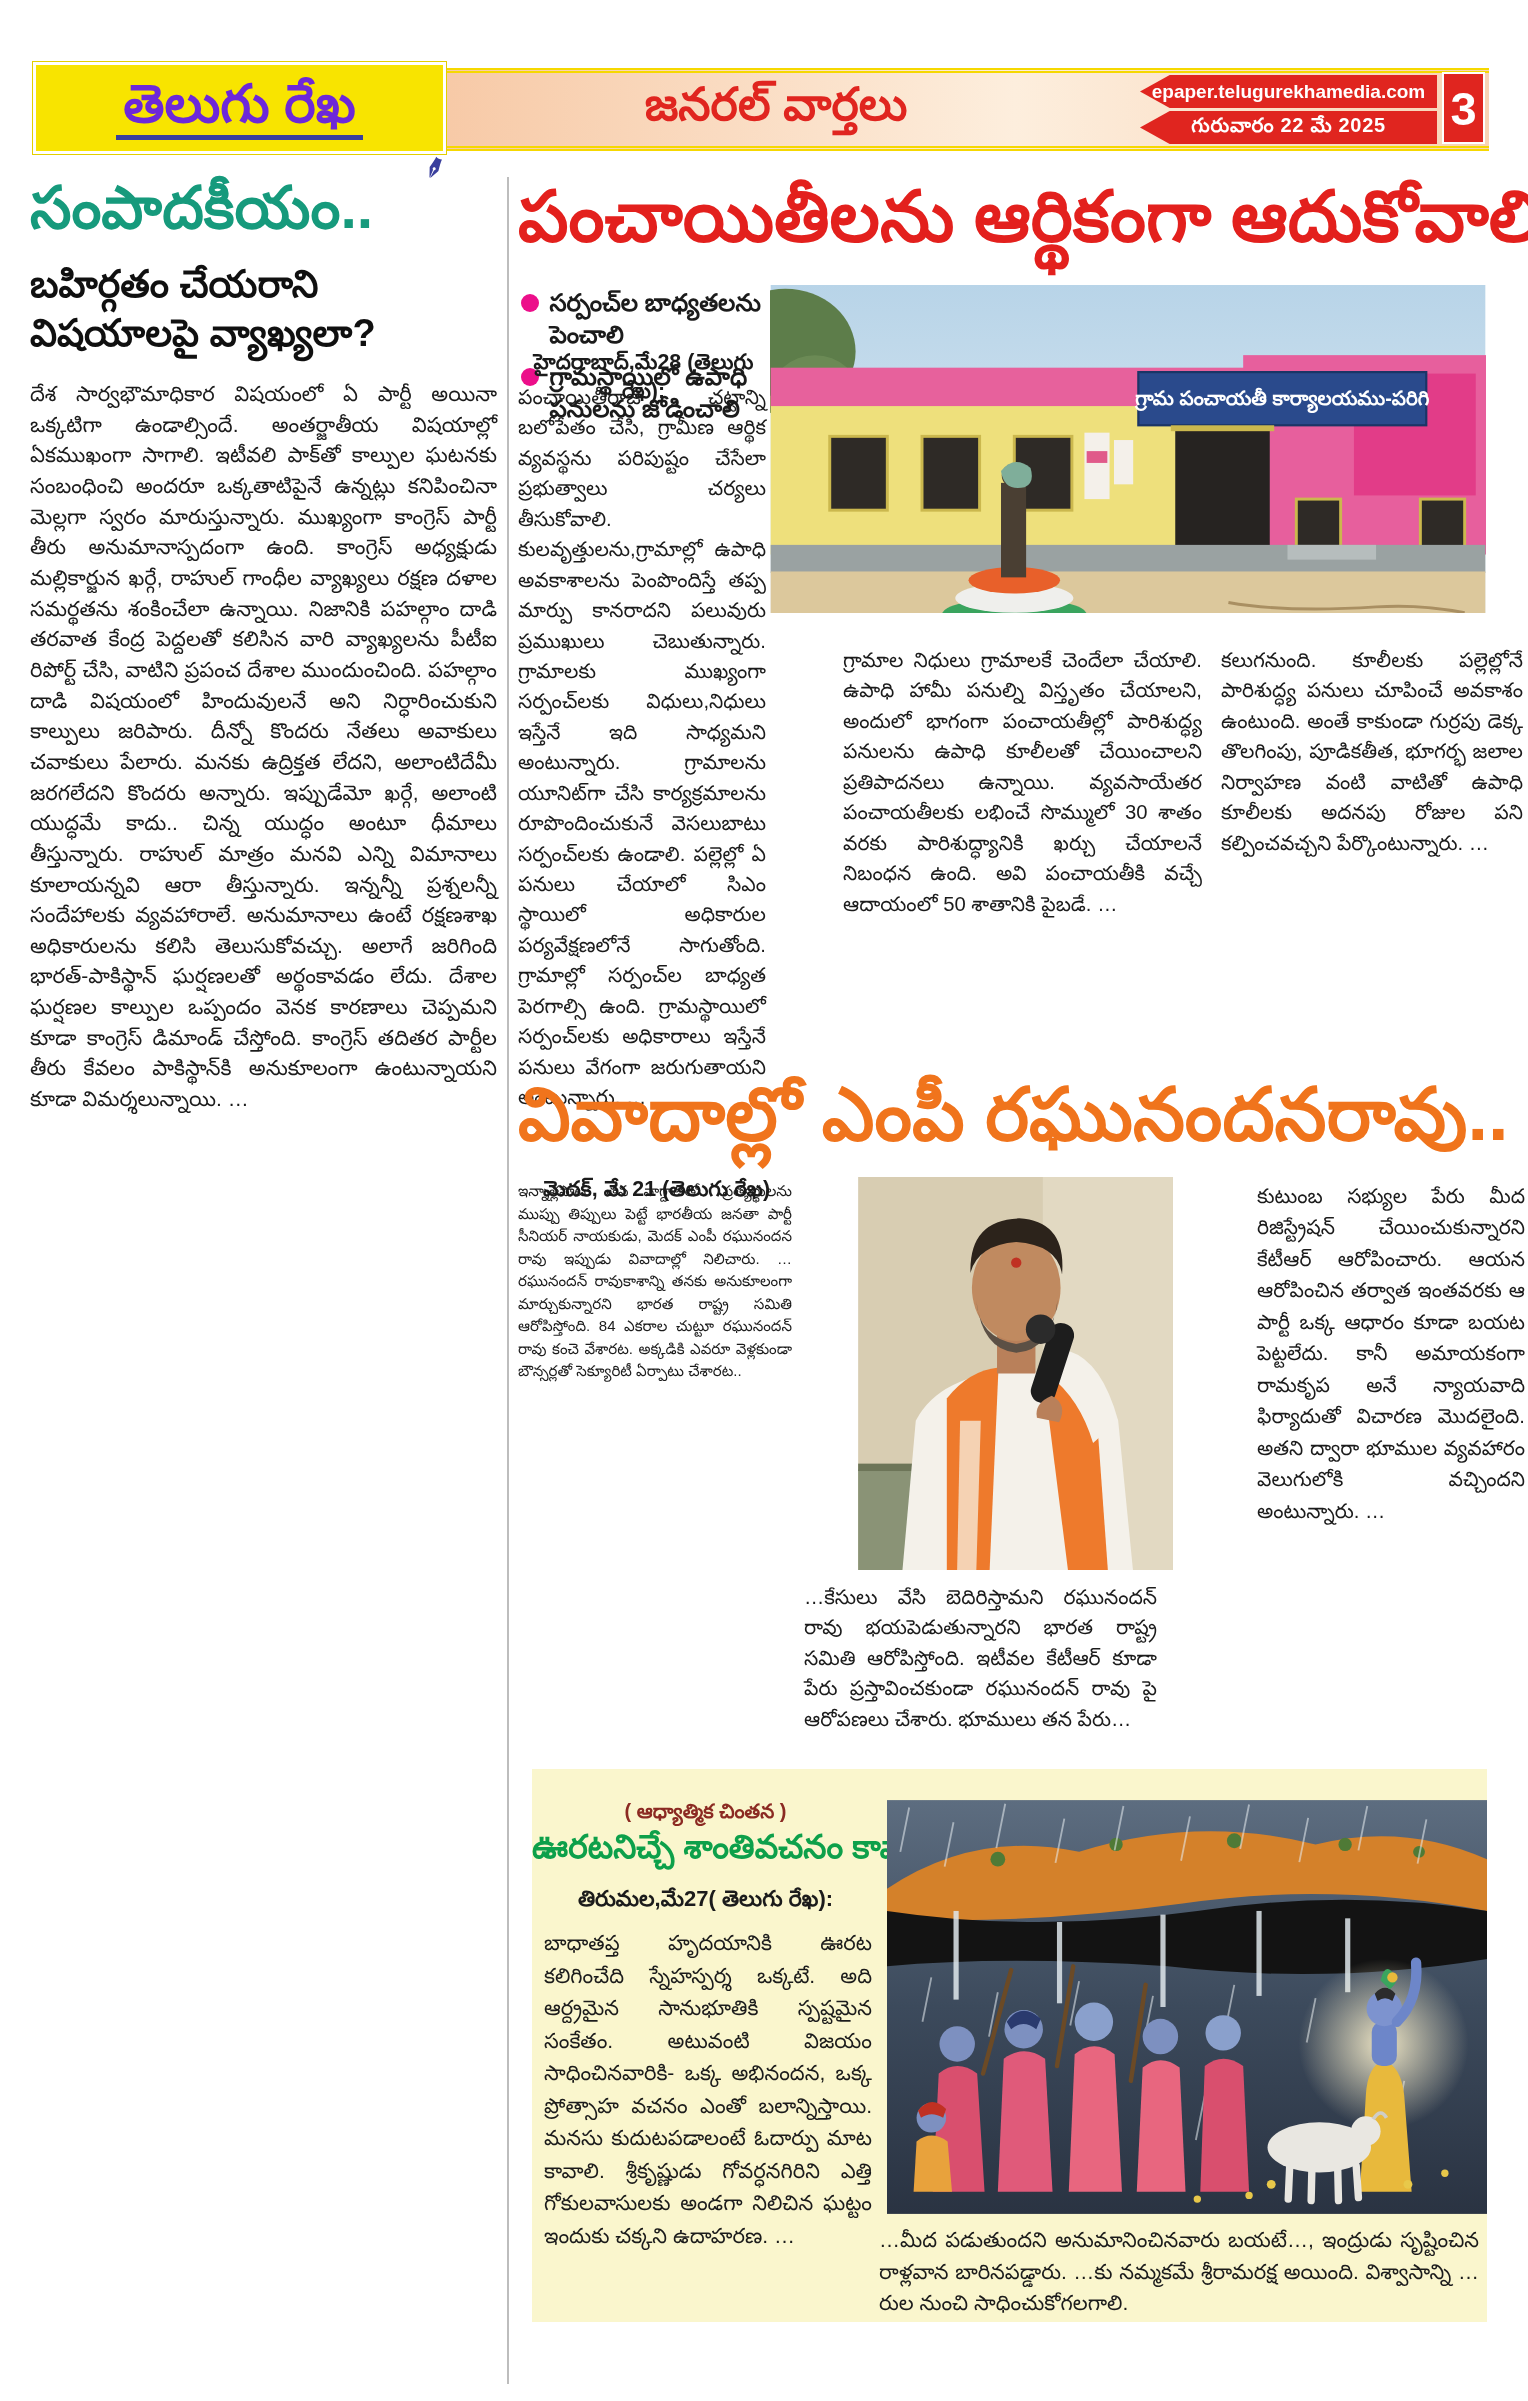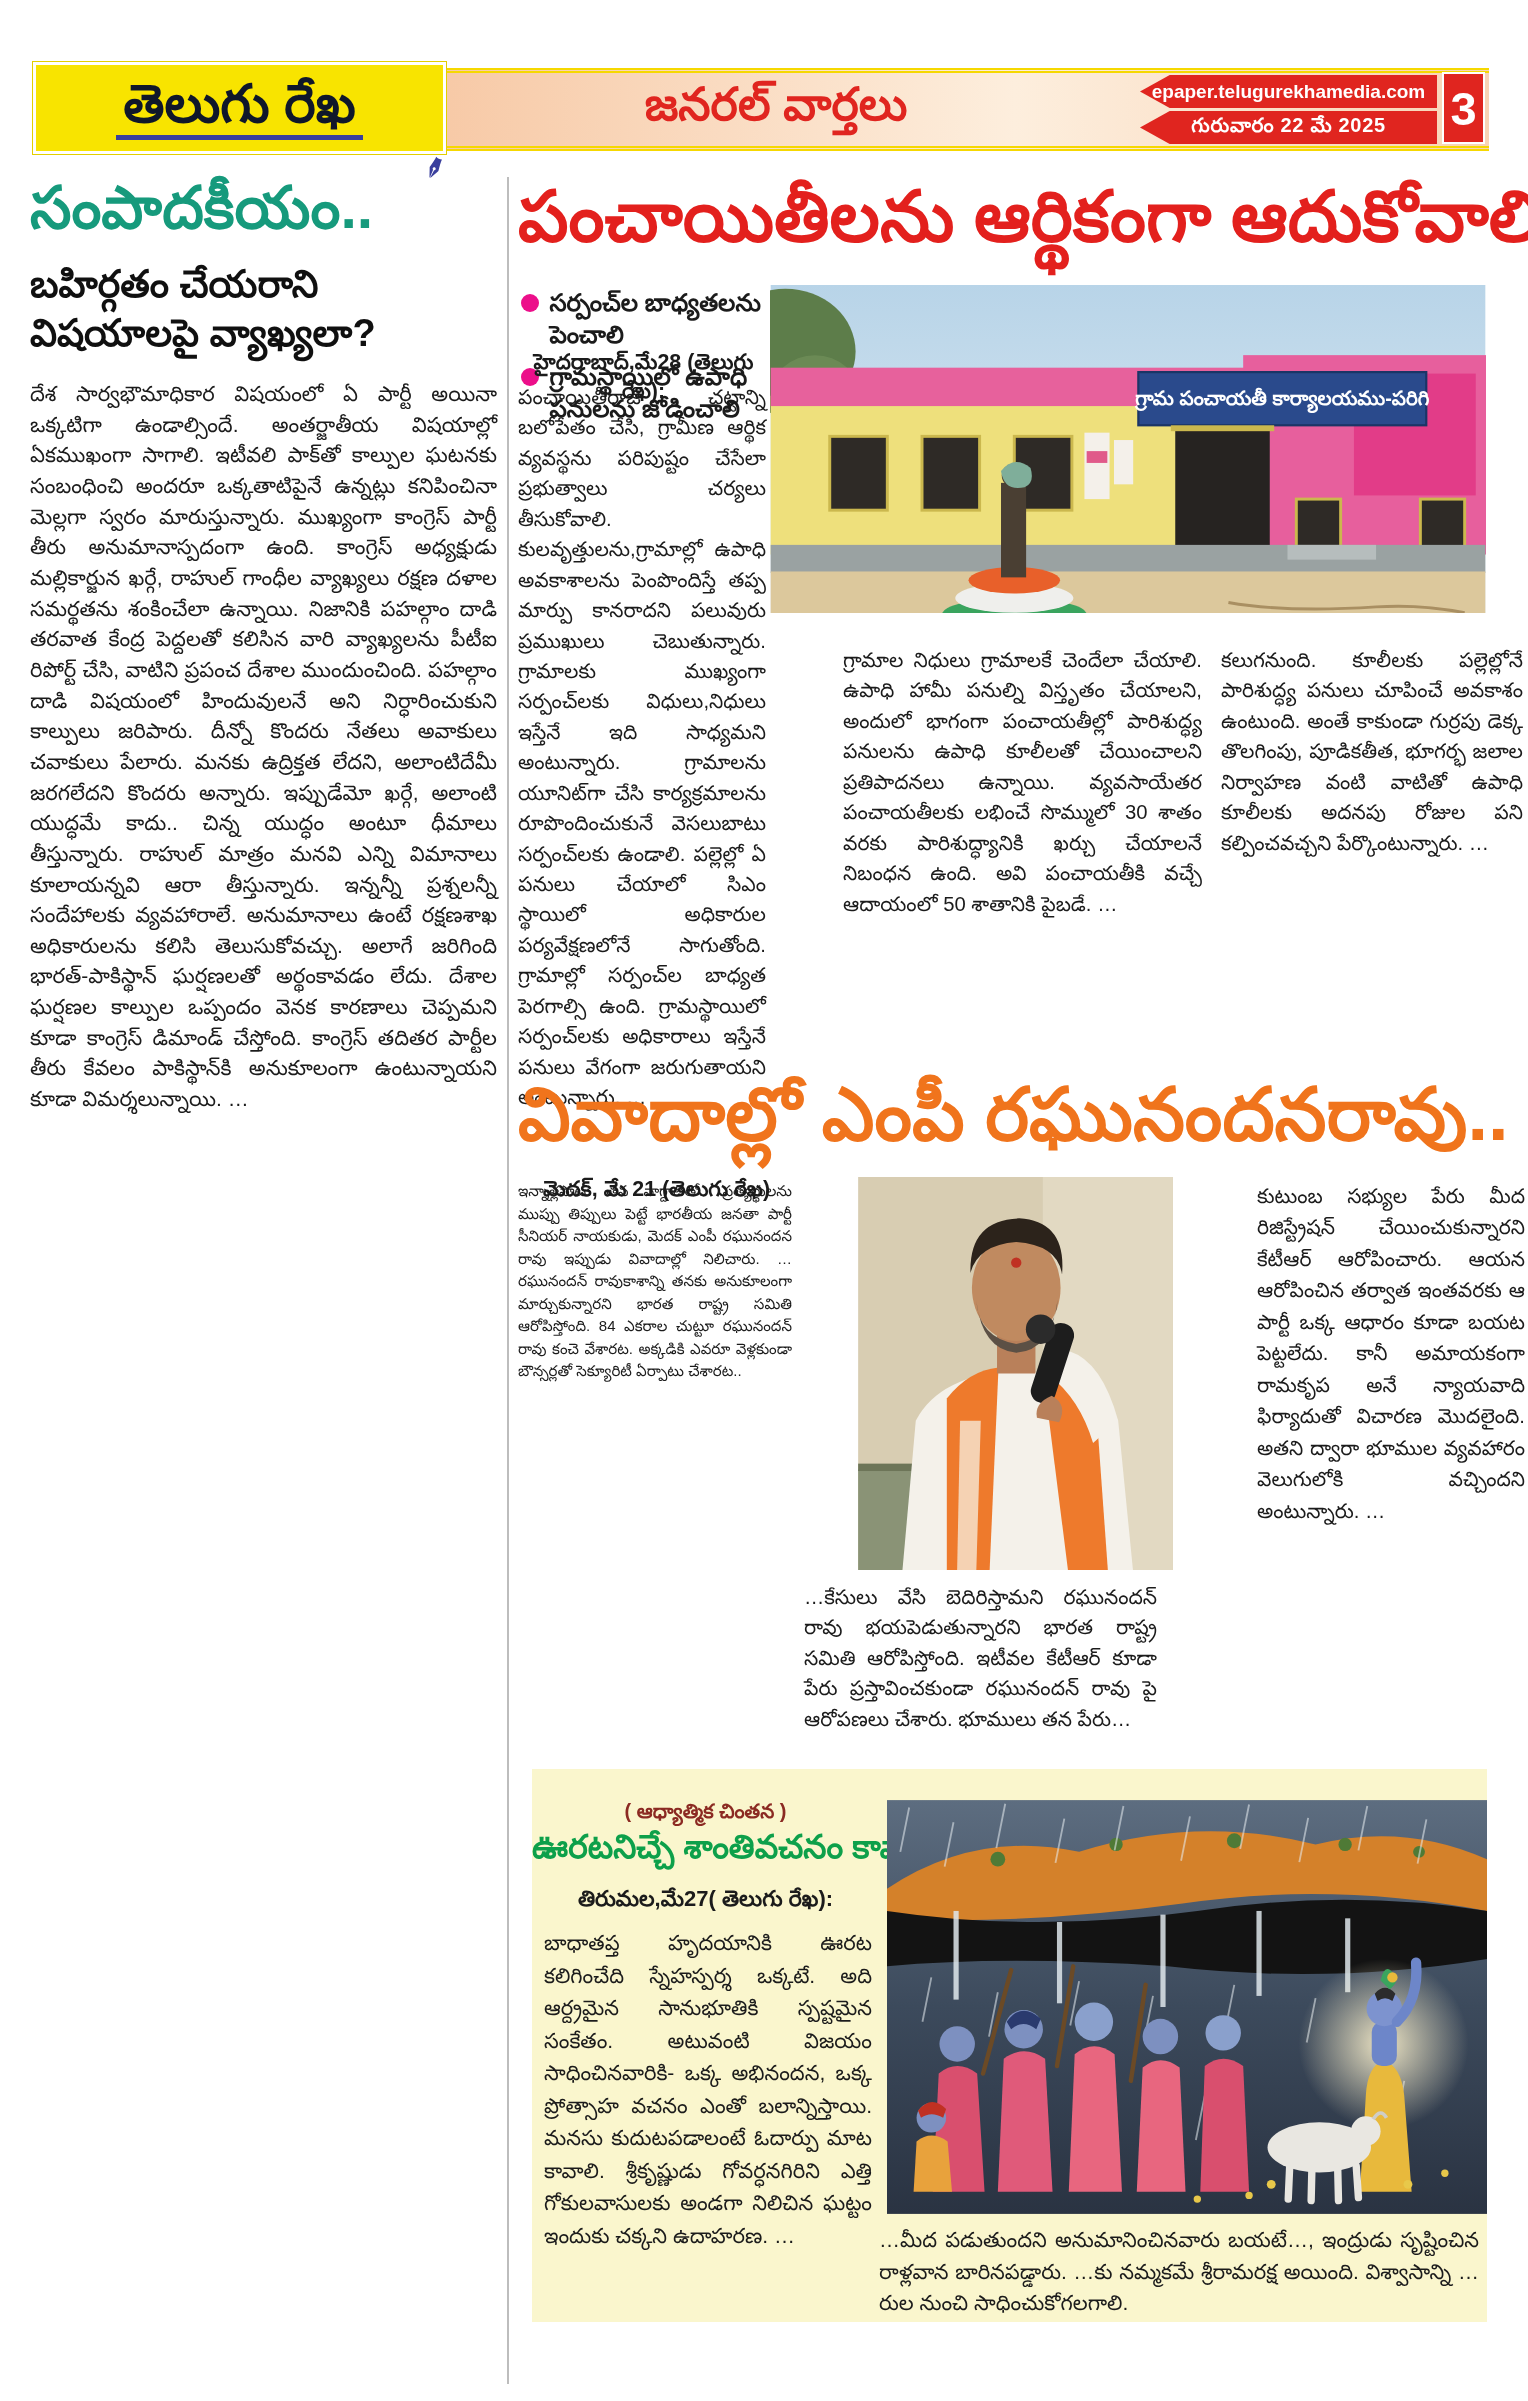--- a/index.html
+++ b/index.html
@@ -8,21 +8,21 @@
         box-shadow:0 0 4.4px rgba(0,0,0,.25);}
   .abs{position:absolute;}
   .just{text-align:justify;}
   
   #hdr-strip{left:436px;top:68px;width:1053px;height:83px;
      background:linear-gradient(90deg,#f7c9a6 0%,#fdeedd 55%,#f8d4b6 100%);
      border-top:5.2px double #f6d800;border-bottom:5.2px double #f6d800;box-sizing:border-box;}
   #masthead{left:33px;top:62px;width:413px;height:92px;background:#f8e400;
      border:3px solid #ffffff;outline:1.5px solid #e3cf00;box-sizing:border-box;
      display:flex;align-items:center;justify-content:center;z-index:3;}
-  #masthead .t{font-size:53px;font-weight:bold;color:#0f172a;line-height:1.05;
+  #masthead .t{font-size:53px;font-weight:bold;color:#6d28d9;line-height:1.05;
      border-bottom:5.2px solid #3a3f9d;padding:0 7.4px 3px 7.4px;position:relative;white-space:nowrap;}
   #masthead .nib{position:absolute;right:-3px;bottom:-33px;font-size:31px;color:#3a3f9d;
      transform:rotate(115deg);}
   #section-title{left:473px;top:74px;width:606px;height:71px;display:flex;align-items:center;
      justify-content:center;font-size:46px;font-weight:bold;color:#e0251f;z-index:4;white-space:nowrap;}
   #ribbons{left:1140px;top:75px;width:297px;display:flex;flex-direction:column;gap:3px;z-index:4;}
   .ribbon{height:33px;background:#e0251f;color:#ffffff;display:flex;align-items:center;
      justify-content:center;font-weight:bold;
      clip-path:polygon(0 50%,10% 0,100% 0,100% 100%,10% 100%);}
   .ribbon.url{font-size:19px;}

